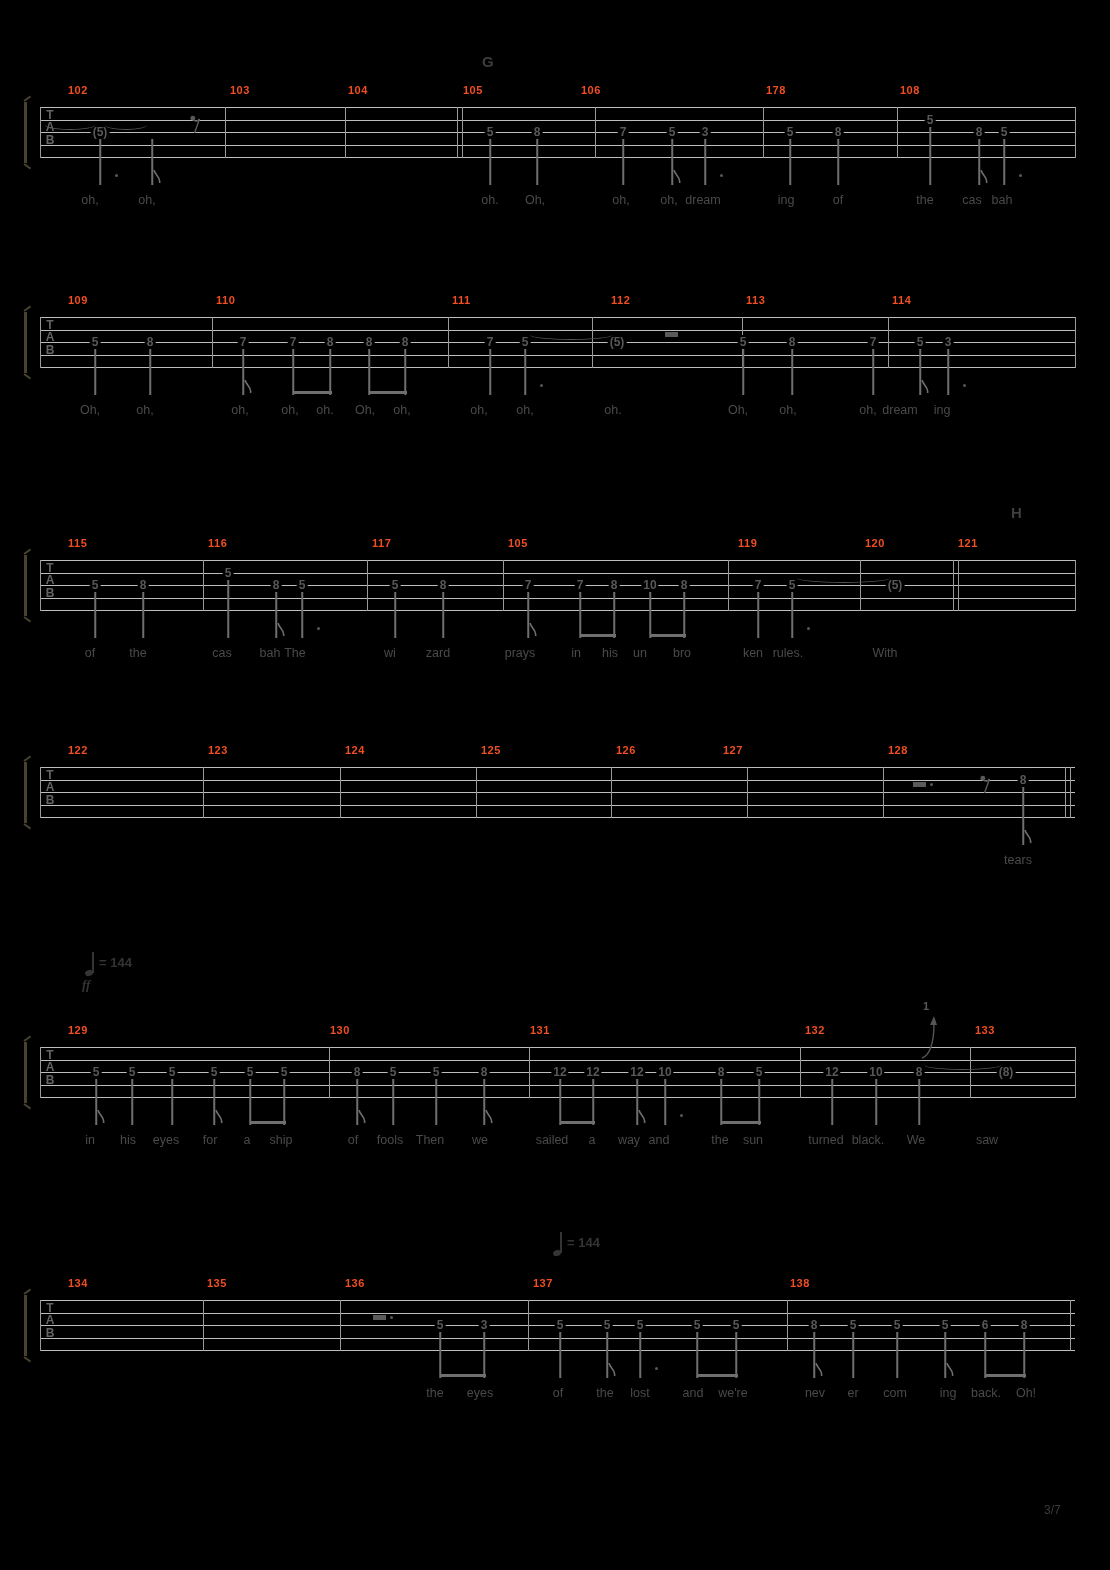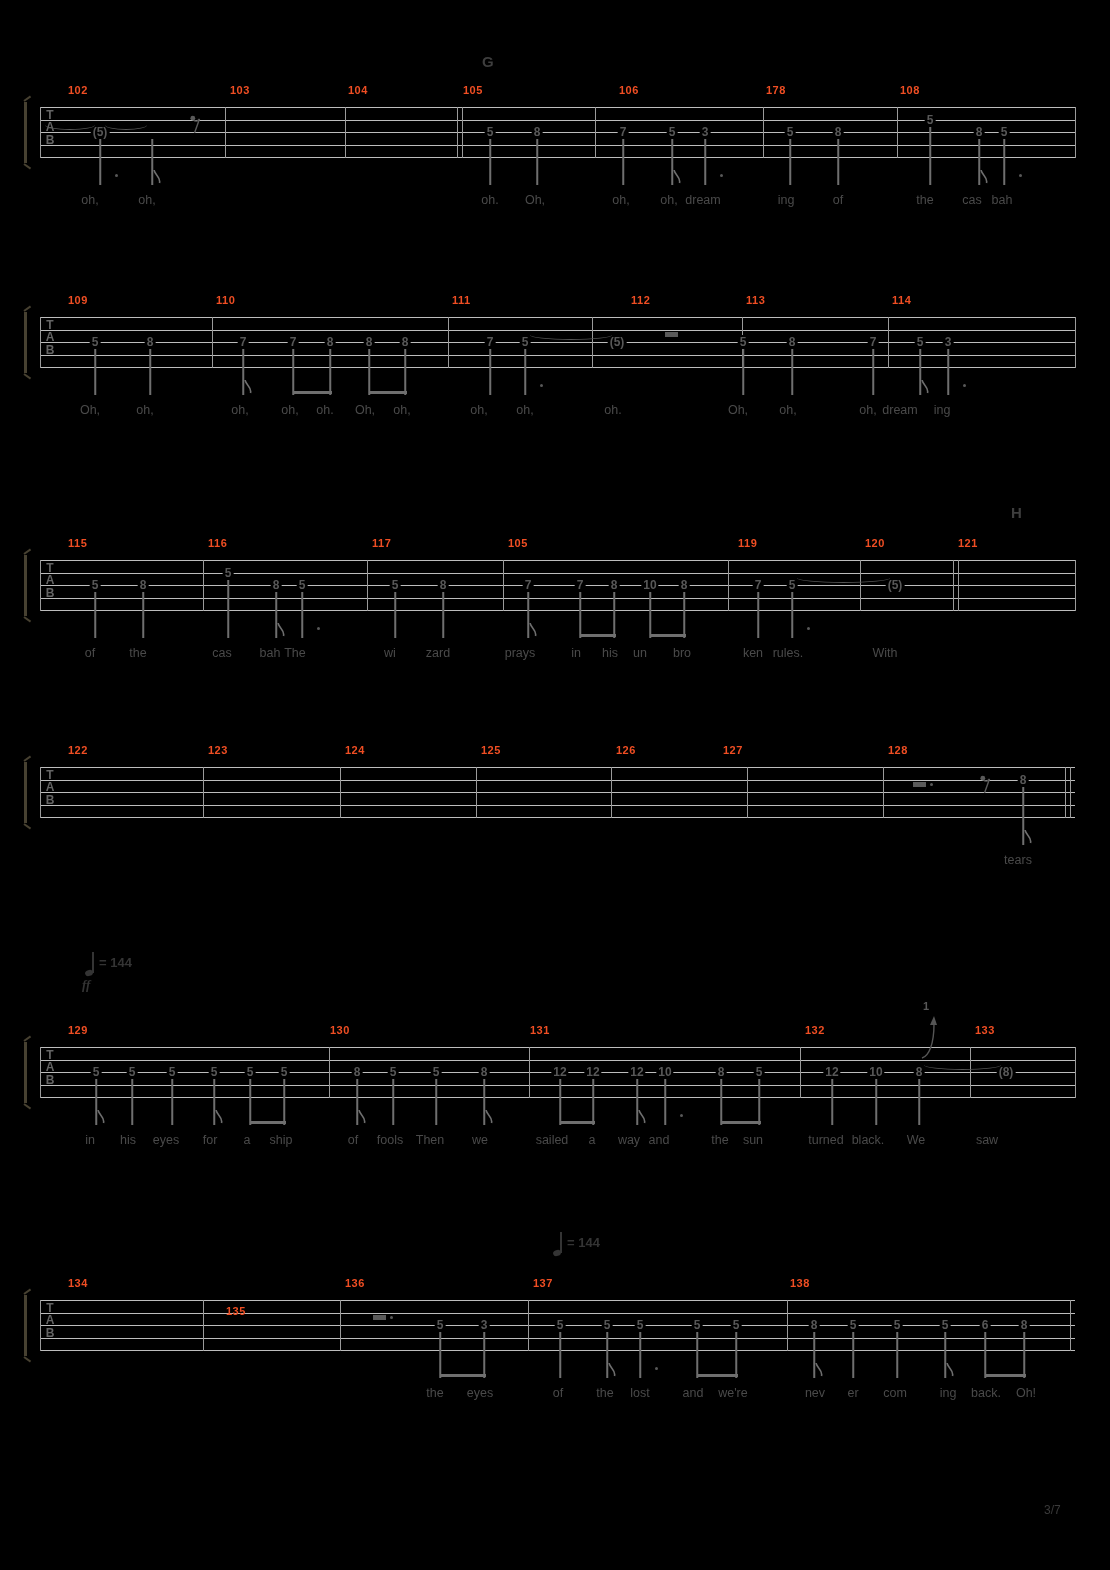--- a/index.html
+++ b/index.html
@@ -55,21 +55,21 @@
       <div class="bar" style="left: 422px;"></div>
       <div class="bar" style="left: 427px;"></div>
       <div class="bar" style="left: 560px;"></div>
       <div class="bar" style="left: 728px;"></div>
       <div class="bar" style="left: 862px;"></div>
       <div class="bar" style="left: 1040px;"></div>
       <div class="mnum" style="left: 33px;">102</div>
       <div class="mnum" style="left: 195px;">103</div>
       <div class="mnum" style="left: 313px;">104</div>
       <div class="mnum" style="left: 428px;">105</div>
-      <div class="mnum" style="left: 584px;">106</div>
+      <div class="mnum" style="left: 546px;">106</div>
       <div class="mnum" style="left: 731px;">178</div>
       <div class="mnum" style="left: 865px;">108</div>
       <div class="stem" style="left: 65px; top: 32px; height: 46px;"></div>
       <div class="dot" style="left: 80px;"></div>
       <div class="note" style="left: 65px; top: 18px;">(5)</div>
       <div class="stem" style="left: 117px; top: 32px; height: 46px;"></div>
       <div class="svgwrap" style="left: 118px; top: 63px;"><svg width="9" height="14" viewBox="0 0 9 14">
           <path d="M1 0 C2.5 6 8 7 6.5 13" fill="none" stroke="#6f6f6f" stroke-width="1.6"></path>
         </svg></div>
       <div class="stem" style="left: 455px; top: 32px; height: 46px;"></div>
@@ -135,21 +135,21 @@
       <div class="bar" style="left: 5px;"></div>
       <div class="bar" style="left: 177px;"></div>
       <div class="bar" style="left: 413px;"></div>
       <div class="bar" style="left: 557px;"></div>
       <div class="bar" style="left: 707px;"></div>
       <div class="bar" style="left: 853px;"></div>
       <div class="bar" style="left: 1040px;"></div>
       <div class="mnum" style="left: 33px;">109</div>
       <div class="mnum" style="left: 181px;">110</div>
       <div class="mnum" style="left: 417px;">111</div>
-      <div class="mnum" style="left: 596px;">112</div>
+      <div class="mnum" style="left: 576px;">112</div>
       <div class="mnum" style="left: 711px;">113</div>
       <div class="mnum" style="left: 857px;">114</div>
       <div class="beam" style="left: 258px; width: 39px;"></div>
       <div class="beam" style="left: 334px; width: 38px;"></div>
       <div class="stem" style="left: 60px; top: 32px; height: 46px;"></div>
       <div class="note" style="left: 60px; top: 18px;">5</div>
       <div class="stem" style="left: 115px; top: 32px; height: 46px;"></div>
       <div class="note" style="left: 115px; top: 18px;">8</div>
       <div class="stem" style="left: 208px; top: 32px; height: 46px;"></div>
       <div class="svgwrap" style="left: 209px; top: 63px;"><svg width="9" height="14" viewBox="0 0 9 14">
@@ -451,21 +451,21 @@
       <div class="clef" style="top: 1.5px;">T</div>
       <div class="clef" style="top: 14px;">A</div>
       <div class="clef" style="top: 26.5px;">B</div>
       <div class="bar" style="left: 5px;"></div>
       <div class="bar" style="left: 168px;"></div>
       <div class="bar" style="left: 305px;"></div>
       <div class="bar" style="left: 493px;"></div>
       <div class="bar" style="left: 752px;"></div>
       <div class="bar" style="left: 1035px;"></div>
       <div class="mnum" style="left: 33px;">134</div>
-      <div class="mnum" style="left: 191px; margin-top: 28px;">135</div>
+      <div class="mnum" style="left: 172px;">135</div>
       <div class="mnum" style="left: 310px;">136</div>
       <div class="mnum" style="left: 498px;">137</div>
       <div class="mnum" style="left: 755px;">138</div>
       <div class="beam" style="left: 405px; width: 46px;"></div>
       <div class="beam" style="left: 662px; width: 41px;"></div>
       <div class="beam" style="left: 950px; width: 41px;"></div>
       <div class="stem" style="left: 405px; top: 32px; height: 46px;"></div>
       <div class="note" style="left: 405px; top: 18px;">5</div>
       <div class="stem" style="left: 449px; top: 32px; height: 46px;"></div>
       <div class="note" style="left: 449px; top: 18px;">3</div>

